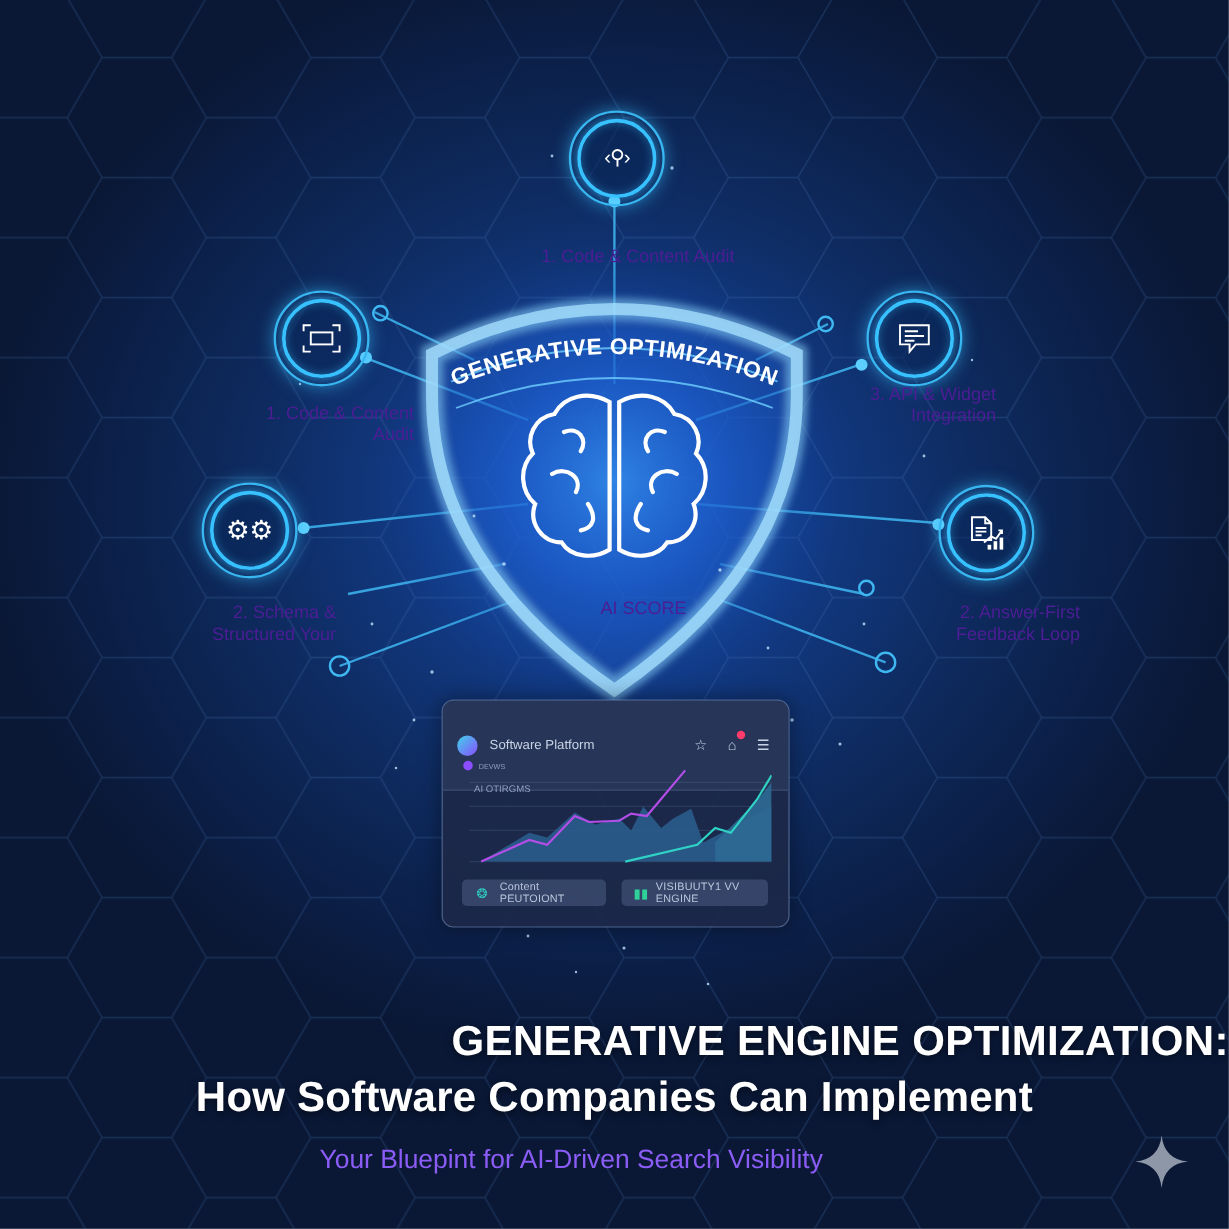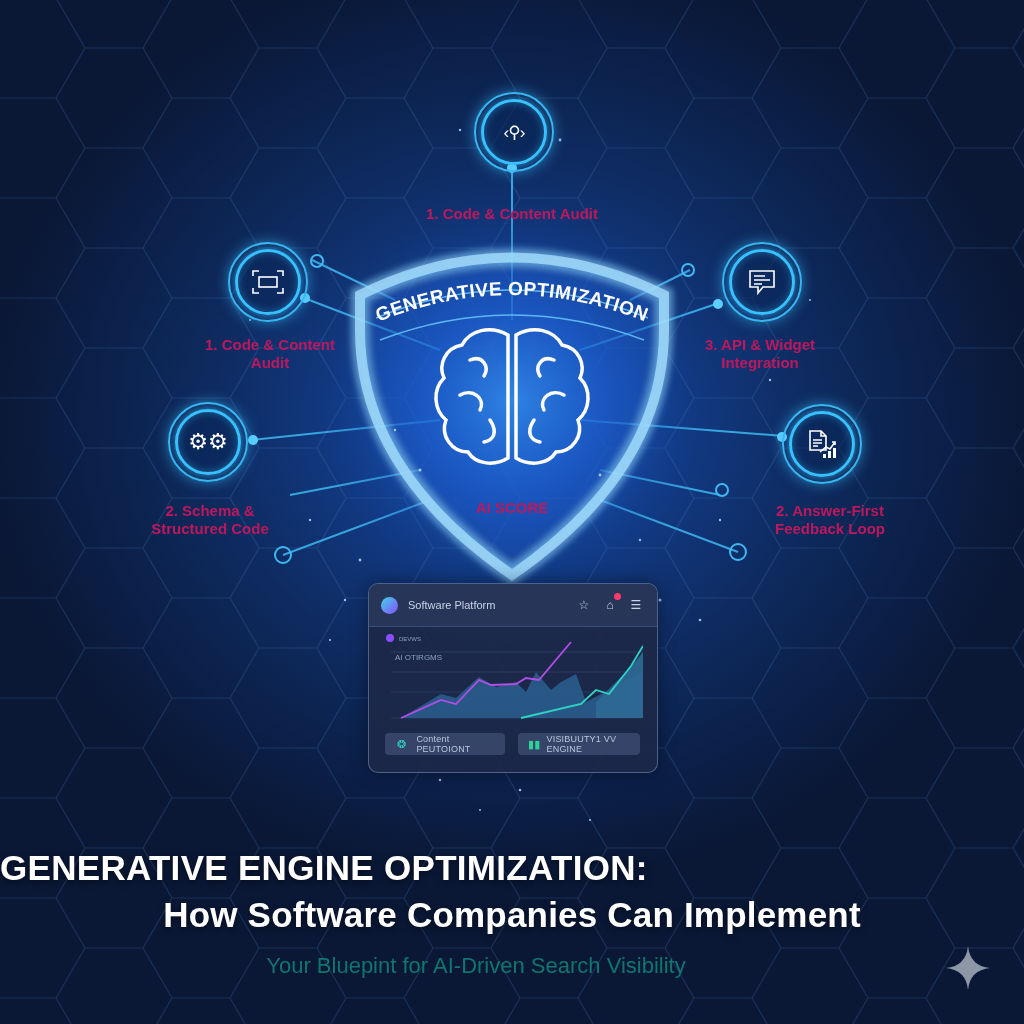--- a/index.html
+++ b/index.html
@@ -5,34 +5,34 @@
   html,body{margin:0;padding:0;}
   body{width:1024px;height:1024px;overflow:hidden;position:relative;
     font-family:"Liberation Sans","DejaVu Sans",sans-serif;color:#fff;
     background:radial-gradient(ellipse 520px 460px at 512px 420px,#1a4fb0 0%,#123b86 30%,#0e2a5e 60%,#0b1e45 85%,#0a1836 100%);}
   .hexbg{position:absolute;left:0;top:0;width:1024px;height:1024px;}
   .fx{position:absolute;left:0;top:0;width:1024px;height:1024px;}
   .node{position:absolute;width:76px;height:76px;border-radius:50%;
     border:2px solid #39b6f0;box-shadow:0 0 14px rgba(57,182,240,.6);display:flex;align-items:center;justify-content:center;}
   .node .inner{width:60px;height:60px;border-radius:50%;border:3px solid #37c2ff;
     box-shadow:0 0 10px rgba(55,194,255,.7), inset 0 0 8px rgba(55,194,255,.4);display:flex;align-items:center;justify-content:center;background:rgba(10,40,90,.6);}
-  .lbl{position:absolute;font-size:15px;line-height:18px;color:#be185d;text-align:center;white-space:nowrap;font-weight:bold;}
+  .lbl{position:absolute;font-size:15px;line-height:18px;color:#4c1d95;text-align:right;white-space:nowrap;}
   .panel{position:absolute;left:368px;top:583px;width:288px;height:188px;border-radius:10px;
     background:rgba(28,40,72,.92);border:1.5px solid rgba(140,170,220,.45);box-shadow:0 0 18px rgba(0,0,0,.4);overflow:hidden;}
-  .panel-head{height:42px;display:flex;align-items:center;padding:0 12px;background:rgba(40,54,90,.9);border-bottom:1px solid rgba(120,150,200,.25);}
+  .panel-head{height:42px;display:flex;align-items:center;padding:16px 12px;background:rgba(40,54,90,.9);border-bottom:1px solid rgba(120,150,200,.25);}
   .logo-dot{width:17px;height:17px;border-radius:50%;background:linear-gradient(135deg,#3fd3e8,#8a4dff);margin-right:10px;}
   .panel-title{font-size:11px;color:#c9d3e6;flex:1;}
   .hicon{width:18px;height:18px;margin-left:8px;display:flex;align-items:center;justify-content:center;color:#c9d3e6;font-size:12px;position:relative;}
   .badge{position:absolute;top:-3px;right:-2px;width:7px;height:7px;border-radius:50%;background:#ff3b6b;}
   .chart{position:absolute;left:12px;top:48px;width:262px;height:92px;}
   .chip{position:absolute;top:149px;height:22px;border-radius:4px;background:rgba(60,76,112,.8);display:flex;align-items:center;font-size:9px;color:#b9c6dc;letter-spacing:.2px;}
   .chip .ci{margin:0 10px 0 12px;font-size:11px;}
-  .title1{position:absolute;left:0;width:1024px;top:848px;text-align:left;font-size:35px;font-weight:bold;letter-spacing:.3px;text-shadow:0 2px 6px rgba(0,0,0,.5);}
+  .title1{position:absolute;left:0;width:1024px;top:848px;text-align:right;font-size:35px;font-weight:bold;letter-spacing:.3px;text-shadow:0 2px 6px rgba(0,0,0,.5);}
   .title2{position:absolute;left:0;width:1024px;top:895px;text-align:center;font-size:35px;font-weight:bold;letter-spacing:.2px;text-shadow:0 2px 6px rgba(0,0,0,.5);}
-  .subtitle{position:absolute;left:0;width:952px;top:953px;text-align:center;font-size:22px;color:#0f766e;}
+  .subtitle{position:absolute;left:0;width:952px;top:953px;text-align:center;font-size:22px;color:#8b5cf6;}
   .sparkle{position:absolute;left:944px;top:944px;width:48px;height:48px;}
 </style>
 </head>
 <body>
 
 <svg class="hexbg" viewBox="0 0 1024 1024">
   <defs>
     <pattern id="hex" width="174" height="100" patternUnits="userSpaceOnUse" patternTransform="translate(-31,-2)">
       <path d="M29 0 L87 0 L116 50 L87 100 L29 100 L0 50 Z M116 50 L174 50" fill="none" stroke="rgba(80,130,200,0.22)" stroke-width="1.2"></path>
     </pattern>
@@ -150,33 +150,33 @@
 <div class="node" style="left:722px;top:242px;">
   <div class="inner">
     <svg width="30" height="28" viewBox="0 0 30 28">
       <g stroke="#fff" stroke-width="1.6" fill="none">
         <path d="M3 3 H27 V19 H16 L11 25 V19 H3 Z"></path>
         <path d="M7 8 H18 M7 12 H23 M7 16 H15"></path>
       </g>
     </svg>
   </div>
 </div>
-<div class="lbl" style="left:690px;top:336px;width:140px;">
+<div class="lbl" style="left:690px;top:320px;width:140px;">
   <div>3. API &amp; Widget</div>
   <div>Integration</div>
 </div>
 
 <div class="node" style="left:168px;top:402px;">
   <div class="inner">
     <span style="font-size:22px;color:#fff;">⚙⚙</span>
   </div>
 </div>
 <div class="lbl" style="left:140px;top:502px;width:140px;">
   <div>2. Schema &amp;</div>
-  <div>Structured Code</div>
+  <div>Structured Your</div>
 </div>
 
 <div class="node" style="left:782px;top:404px;">
   <div class="inner">
     <svg width="32" height="32" viewBox="0 0 32 32">
       <g stroke="#fff" stroke-width="1.6" fill="none">
         <path d="M4 3 H15 L20 8 V22 H4 Z M15 3 V8 H20"></path>
         <path d="M7 12 H16 M7 15 H16 M7 18 H12"></path>
         <path d="M14 24 L20 19 L24 21 L29 14 M26 14 H29 V17"></path>
       </g>

